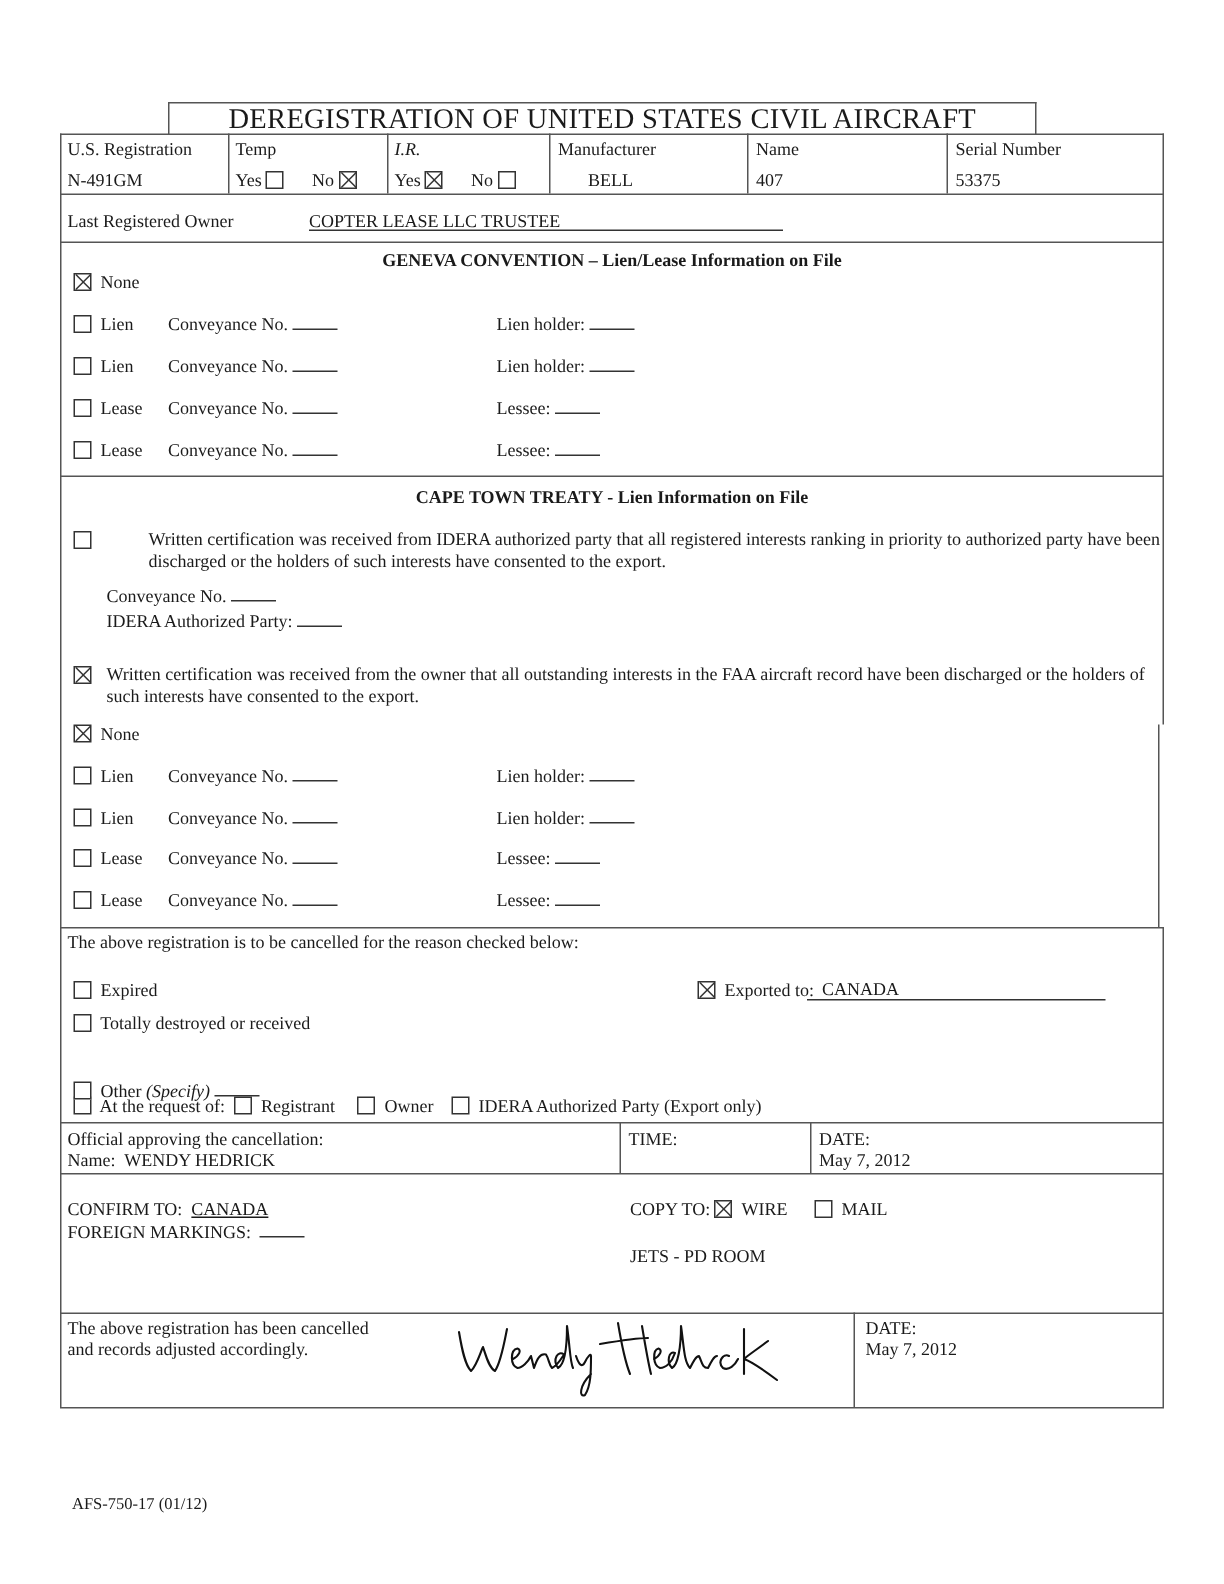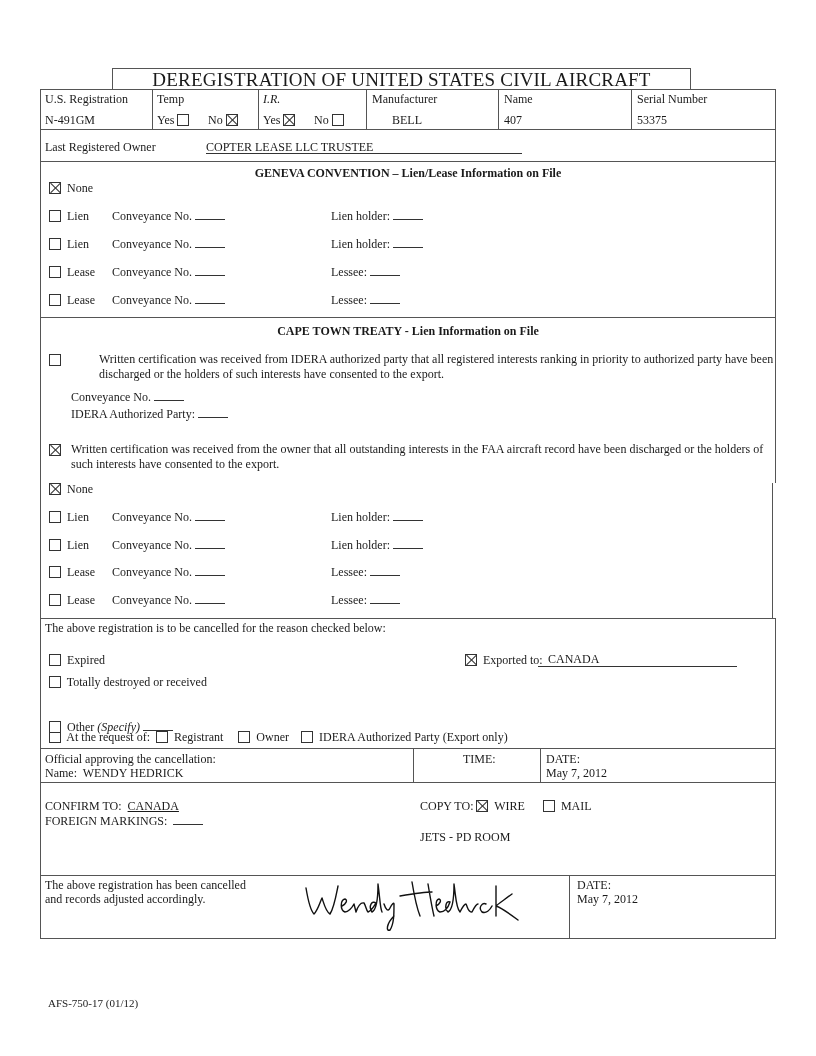--- a/index.html
+++ b/index.html
@@ -179,21 +179,21 @@
 
 <div class="line-h" style="left:40px;top:748px;width:736px;"></div>
 
 <div class="line-v" style="left:413px;top:748px;height:34px;"></div>
 <div class="line-v" style="left:540px;top:748px;height:34px;"></div>
 <div class="txt" style="left:45px;top:752px;">Official approving the cancellation:</div>
 <div class="txt" style="left:45px;top:766px;">
   <span>Name:</span>&nbsp;
   <span>WENDY HEDRICK</span>
 </div>
-<div class="txt" style="left:419px;top:752px;margin-left:44px;">TIME:</div>
+<div class="txt" style="left:419px;top:752px;">TIME:</div>
 <div class="txt" style="left:546px;top:752px;">DATE:</div>
 <div class="txt" style="left:546px;top:766px;">May 7, 2012</div>
 
 <div class="line-h" style="left:40px;top:782px;width:736px;"></div>
 
 <div class="txt" style="left:45px;top:799px;">
   <span>CONFIRM TO:</span>&nbsp;
   <span class="ul">CANADA</span>
 </div>
 <div class="txt" style="left:45px;top:814px;">

